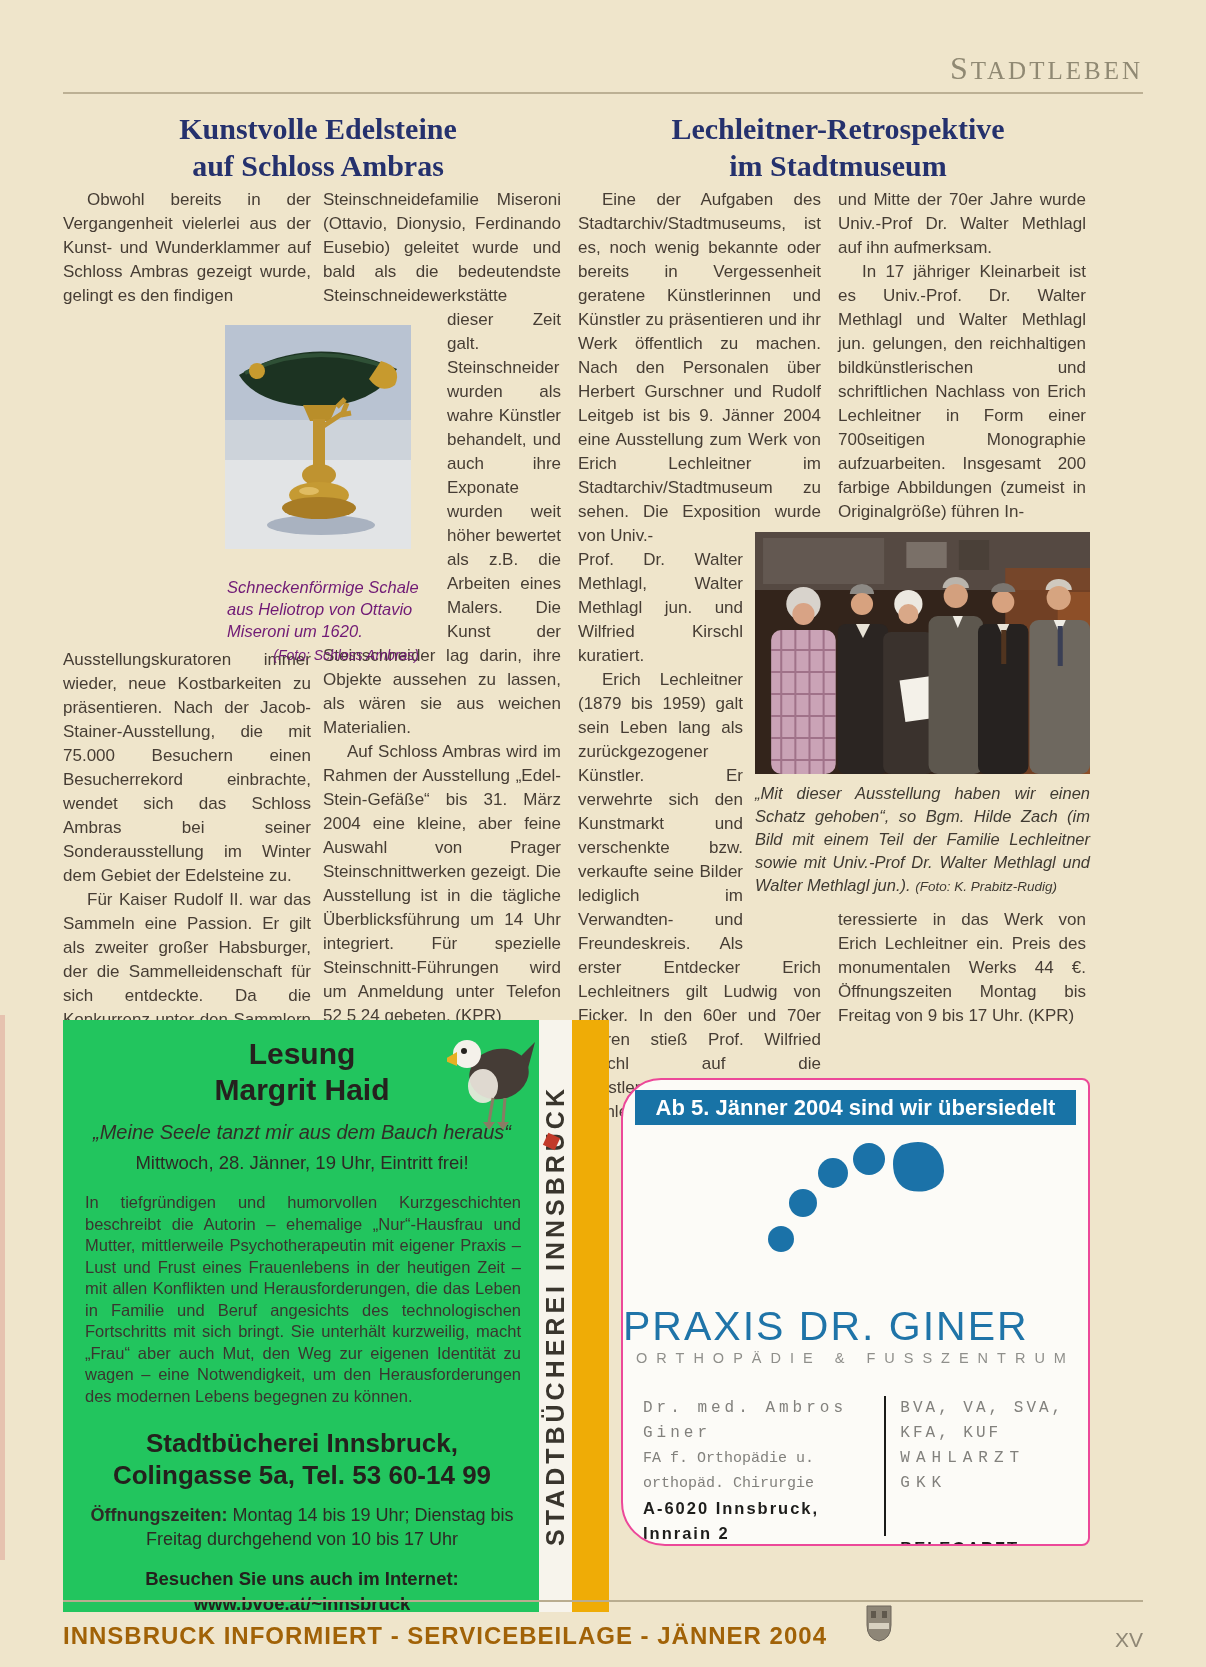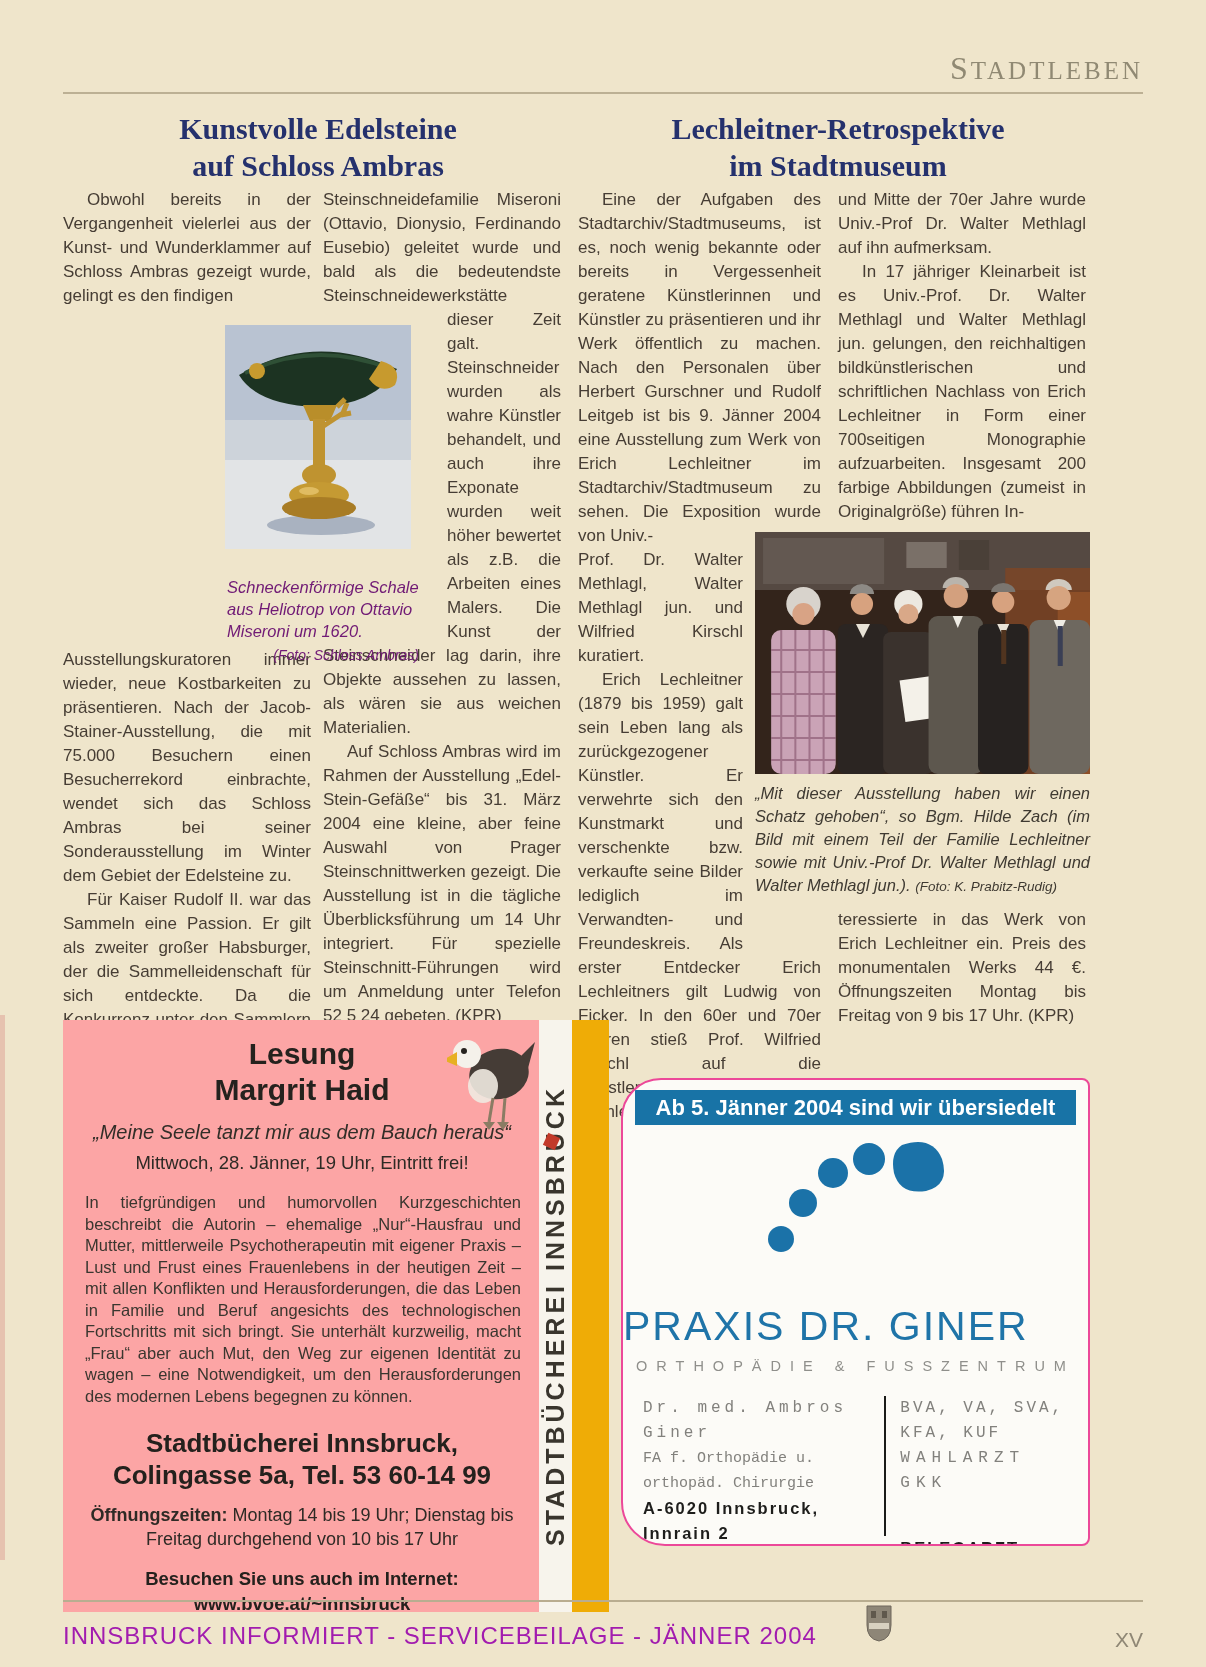--- a/index.html
+++ b/index.html
@@ -45,21 +45,21 @@
   }
   .cap1 .credit { display:block; text-align:right; font-size:14px; margin-top:2px; }
 
   
   .photo2-block { width:335px; margin:8px 0 10px -83px; }
   .photo2-block svg { display:block; }
   .cap2 { margin-top:8px; font-style:italic; font-size:16.5px; line-height:23px; color:#3f3a32; text-align:justify; }
   .cap2 .credit2 { font-size:13.5px; }
 
   
-  .lesung { position:absolute; left:63px; top:1020px; width:478px; height:592px; background:#fca5a5; overflow:hidden; }
+  .lesung { position:absolute; left:63px; top:1020px; width:478px; height:592px; background:#22c55e; overflow:hidden; }
   .lesung-title { margin:16px 0 0; text-align:center; font-size:30px; line-height:36px; font-weight:bold; color:#25221e; }
   .lesung-quote { margin:13px 10px 0; text-align:center; font-style:italic; font-size:20px; color:#322e28; }
   .lesung-event { margin:8px 0 0; text-align:center; font-size:18.5px; color:#2e2a25; }
   .lesung-body  { margin:18px 20px 0 22px; font-size:16.5px; line-height:21.5px; text-align:justify; color:#3a362f; }
   .lesung-venue { margin:20px 0 0; text-align:center; font-size:26px; line-height:32px; font-weight:bold; color:#24211d; }
   .lesung-hours { margin:12px 24px 0; text-align:center; font-size:18px; line-height:24px; color:#2e2a25; }
   .lesung-net   { margin:15px 0 0; text-align:center; font-size:18.5px; line-height:25px; font-weight:bold; color:#24211d; }
   .bird { position:absolute; right:6px; top:6px; }
 
   
@@ -77,35 +77,35 @@
     position:absolute; left:621px; top:1078px; width:469px; height:468px;
     background:#fcfbf7; border:2px solid #ec4899; border-radius:40px 8px 8px 44px;
     box-sizing:border-box; overflow:hidden;
   }
   .giner-banner {
     margin:10px 12px 0; height:35px; background:#1873a6; color:#ffffff;
     font-size:22px; font-weight:bold; line-height:35px; text-align:center;
   }
   .giner-foot { display:block; margin:8px auto 0; }
   .giner-name { margin:30px 0 0; text-align:left; font-size:41px; letter-spacing:2px; color:#1f74a8; font-weight:normal; }
-  .giner-sub  { margin:8px 0 0; text-align:center; font-size:14.5px; letter-spacing:9px; color:#8f8f8b; }
+  .giner-sub  { margin:0 0 0; text-align:center; font-size:14.5px; letter-spacing:9px; color:#8f8f8b; }
   .giner-info { position:absolute; left:20px; right:14px; top:316px; bottom:8px; display:flex; }
   .gi-left  { width:56%; padding-right:8px; box-sizing:border-box; }
   .gi-right { width:44%; border-left:2px solid #1b1b19; padding-left:14px; box-sizing:border-box; }
   .gi-gray   { color:#82817d; font-size:16px; line-height:25px;font-family:Liberation Mono, monospace; }
   .gi-sp4    { letter-spacing:4px; }
   .gi-sp2    { letter-spacing:2px; }
   .gi-sp3    { letter-spacing:3px; }
   .gi-sp6    { letter-spacing:6px; }
   .gi-black  { color:#1d1d1b; font-weight:bold; font-size:16.5px; line-height:25px; }
   .gi-gap    { height:40px; }
 
   
   .frule { position:absolute; left:63px; top:1600px; width:1080px; height:2px; background:#b9ad90; }
-  .footer-text { position:absolute; left:63px; top:1622px; font-size:24px; letter-spacing:1px; color:#a21caf; }
+  .footer-text { position:absolute; left:63px; top:1622px; font-size:24px; letter-spacing:1px; color:#a16207;font-weight:bold; }
   .page-num { position:absolute; left:1090px; top:1628px; width:53px; text-align:right; font-size:21px; color:#8f8775; }
   .crest { position:absolute; left:864px; top:1603px; }
 </style>
 </head>
 <body>
 
 <div class="page">
   <div class="scan-edge"></div>
 
   <div class="masthead">STADTLEBEN</div>

